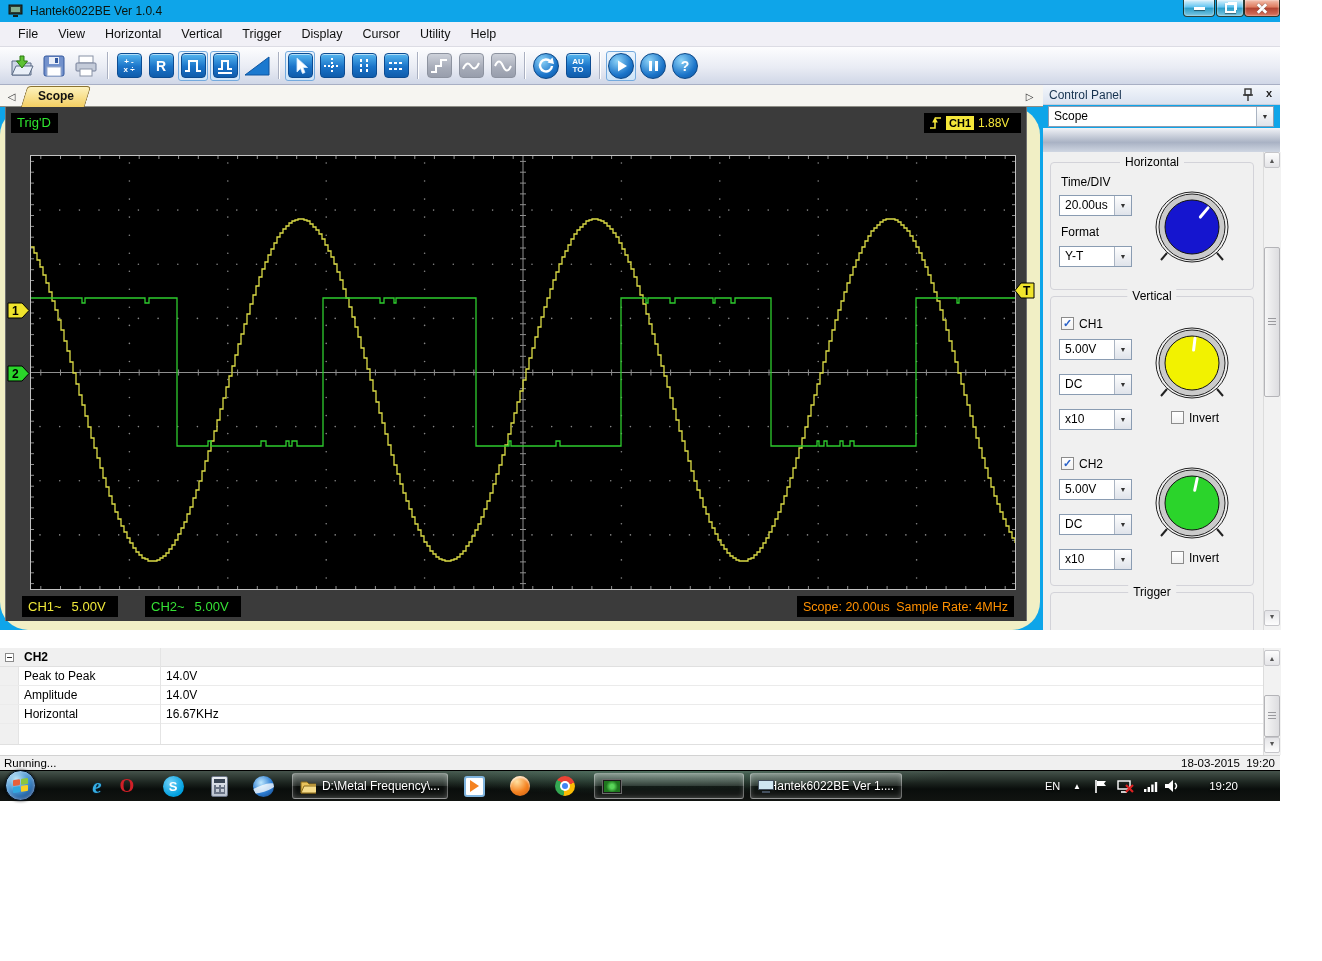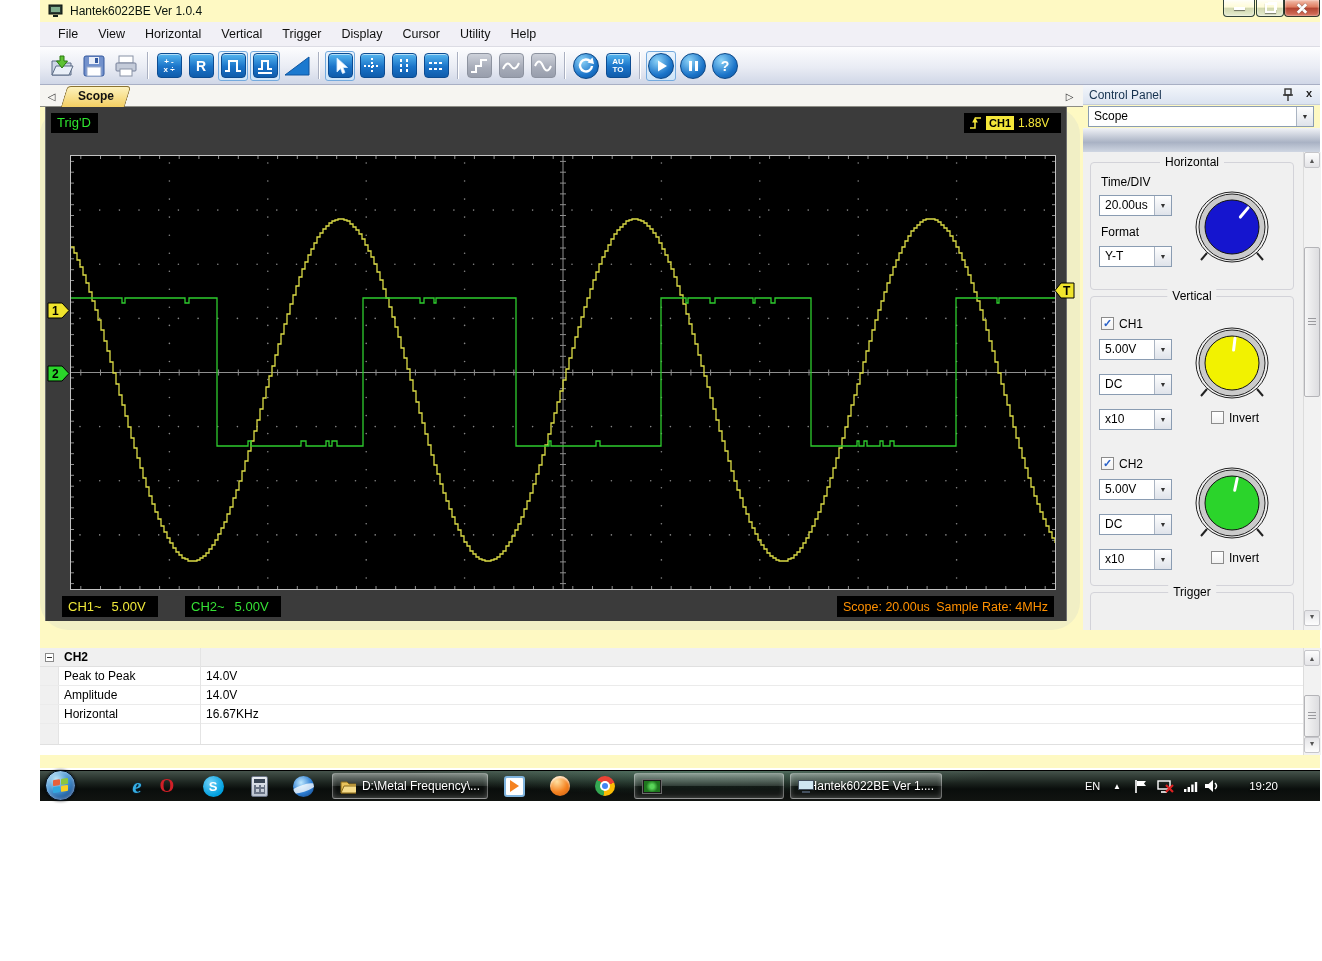--- a/index.html
+++ b/index.html
@@ -1,18 +1,18 @@
 <!DOCTYPE html>
 <html><head>
 <meta charset="utf-8">
 <style>
   html,body{margin:0;padding:0;background:#fff;}
   body{font-family:"Liberation Sans",sans-serif;}
   .root{position:relative;width:1322px;height:961px;background:#fff;overflow:hidden;}
-  .desktop{position:absolute;left:0;top:0;width:1280px;height:768px;background:#fef9c3;margin-left:40px;}
+  .desktop{position:absolute;left:0;top:0;width:1280px;height:630px;background:#0ea5e9;}
   .abs{position:absolute;}
 
   
   .titlebar{left:0;top:0;width:1280px;height:22px;
     background:
 ' '   radial-gradient(circle at 770px 12px, rgba(185,25,35,.9) 0 5px, rgba(185,25,35,0) 13px),
       radial-gradient(circle at 1000px 15px, rgba(215,70,90,.85) 0 5px, rgba(215,70,90,0) 12px),
       radial-gradient(circle at 1218px 9px, rgba(205,120,160,.8) 0 5px, rgba(205,120,160,0) 12px),
       radial-gradient(circle at 560px 18px, rgba(160,25,35,.6) 0 4px, rgba(160,25,35,0) 10px),
       linear-gradient(180deg,#a3c2ae,#6f9c82 45%,#41705a 65%,#2b5642);
@@ -561,20 +561,24 @@
     <div class="obottom"></div>
   </div>
   <div class="abs sb" style="left:1263px;top:648px;width:17px;height:107px;">
     <span class="sbtn" style="top:2px;">▲</span>
     <span class="sthumb" style="top:47px;height:42px;">
           <i></i>
         </span>
     <span class="sbtn" style="top:89px;transform:rotate(180deg);">▲</span>
   </div>
 
+  <div class="abs statusbar">
+    <span class="st-left">Running...</span>
+    <span class="st-right">18-03-2015  19:20</span>
+  </div>
 
   <div class="abs taskbar">
     <span class="orb">
           <span class="wflag">
             <i></i>
             <i></i>
             <i></i>
             <i></i>
           </span>
         </span>

